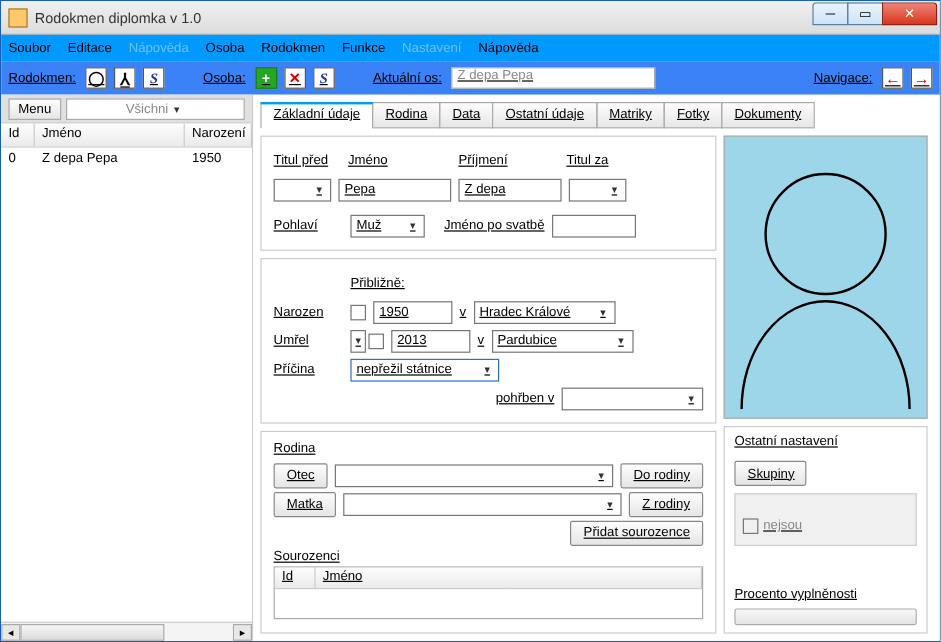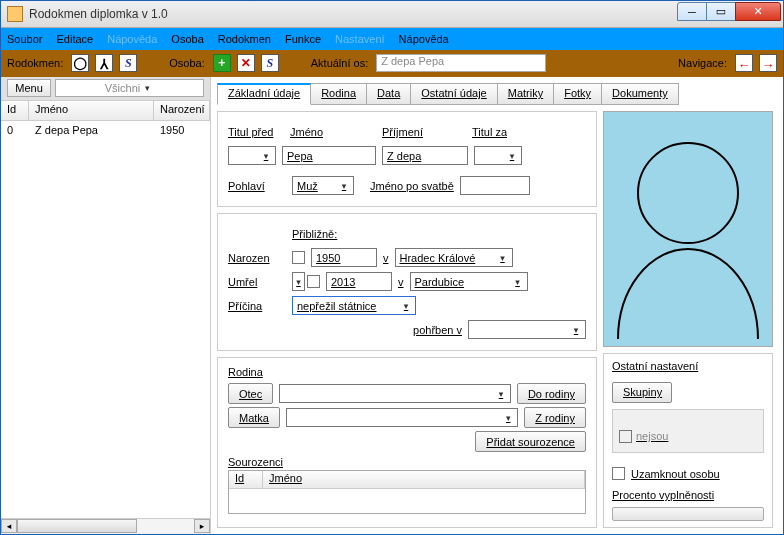--- a/index.html
+++ b/index.html
@@ -7,21 +7,21 @@
 .win { border: 1px solid #1a5fb4; width: 784px; height: 535px; display: flex; flex-direction: column; }
 .titlebar { height: 28px; background: linear-gradient(#f0f0f0,#dcdcdc); display: flex; align-items: center; padding-left: 6px; border-bottom: 1px solid #aaa; }
 .titlebar-icon { width:16px;height:16px;background:#ffc96b;border:1px solid #a87a2a;margin-right:6px; }
 .titlebar-title { flex:1; color:#333; font-size:12px; }
 .winbtns { display:flex; height:19px; margin-right:2px; align-self:flex-start; margin-top:1px; }
 .winbtn { width:30px; height:19px; border:1px solid #5a7fa5; background:linear-gradient(#eaf3fc,#cde3f9); display:flex;align-items:center;justify-content:center; margin-left:-1px; }
 .winbtn.close { width:46px; background:linear-gradient(#f08276,#d9371e); border-color:#8a2416; color:#fff; border-top-right-radius:3px; }
 .winbtn.min { border-top-left-radius:3px; }
 .menubar { height:22px; background:#0099ff; display:flex; align-items:center; padding:0 6px; gap:14px; color:#000;text-align:center; }
 .menubar span.dis { color:#6cc0ff; }
-.toolbar { height:28px; background:#a16207; display:flex; align-items:center; padding:0 6px; gap:6px; }
+.toolbar { height:28px; background:#3b82f6; display:flex; align-items:center; padding:0 6px; gap:6px;text-decoration:underline; }
 .toolbar .lbl { color:#000; margin-right:2px; }
 .ticon { width:18px;height:18px;background:#fff;border:1px solid #555;display:flex;align-items:center;justify-content:center;font-size:12px;font-weight:bold; }
 .ticon.green { background:#25a625;color:#fff;border-color:#1c7d1c; }
 .ticon.redx { color:#d10000; }
 .ticon.tree { color:#000; font-size:14px;}
 .ticon.blueS { color:#23a; font-family:serif;font-style:italic;font-weight:bold; }
 .aktos-input { width:170px;height:18px;border:1px solid #aaa;background:#fff;padding:0 4px;color:#888; }
 .navarrow { width:18px;height:18px;border:1px solid #555;background:#fff;display:flex;align-items:center;justify-content:center;color:#d00;font-weight:bold;font-size:13px; }
 .body { flex:1; display:flex; background:#e9e9e9; }
 .leftpane { width:210px; background:#fff; border-right:1px solid #ccc; display:flex; flex-direction:column; }
@@ -261,24 +261,20 @@
               </svg>
             </div>
             <div class="group" style="flex:1;display:flex;flex-direction:column;gap:6px">
               <div class="gtitle">Ostatní nastavení</div>
               <div class="btn" style="width:60px">Skupiny</div>
               <div class="readonly-box">
                 <div class="chk" style="background:#f0f0f0"></div>
                 <span>nejsou</span>
               </div>
               <div style="flex:1"></div>
-              <div class="row" style="height:18px">
-                <div class="chk"></div>
-                <span>Uzamknout osobu</span>
-              </div>
               <div>Procento vyplněnosti</div>
               <div class="prog"></div>
             </div>
           </div>
         </div>
       </div>
     </div>
   </div>
 </div>
 

